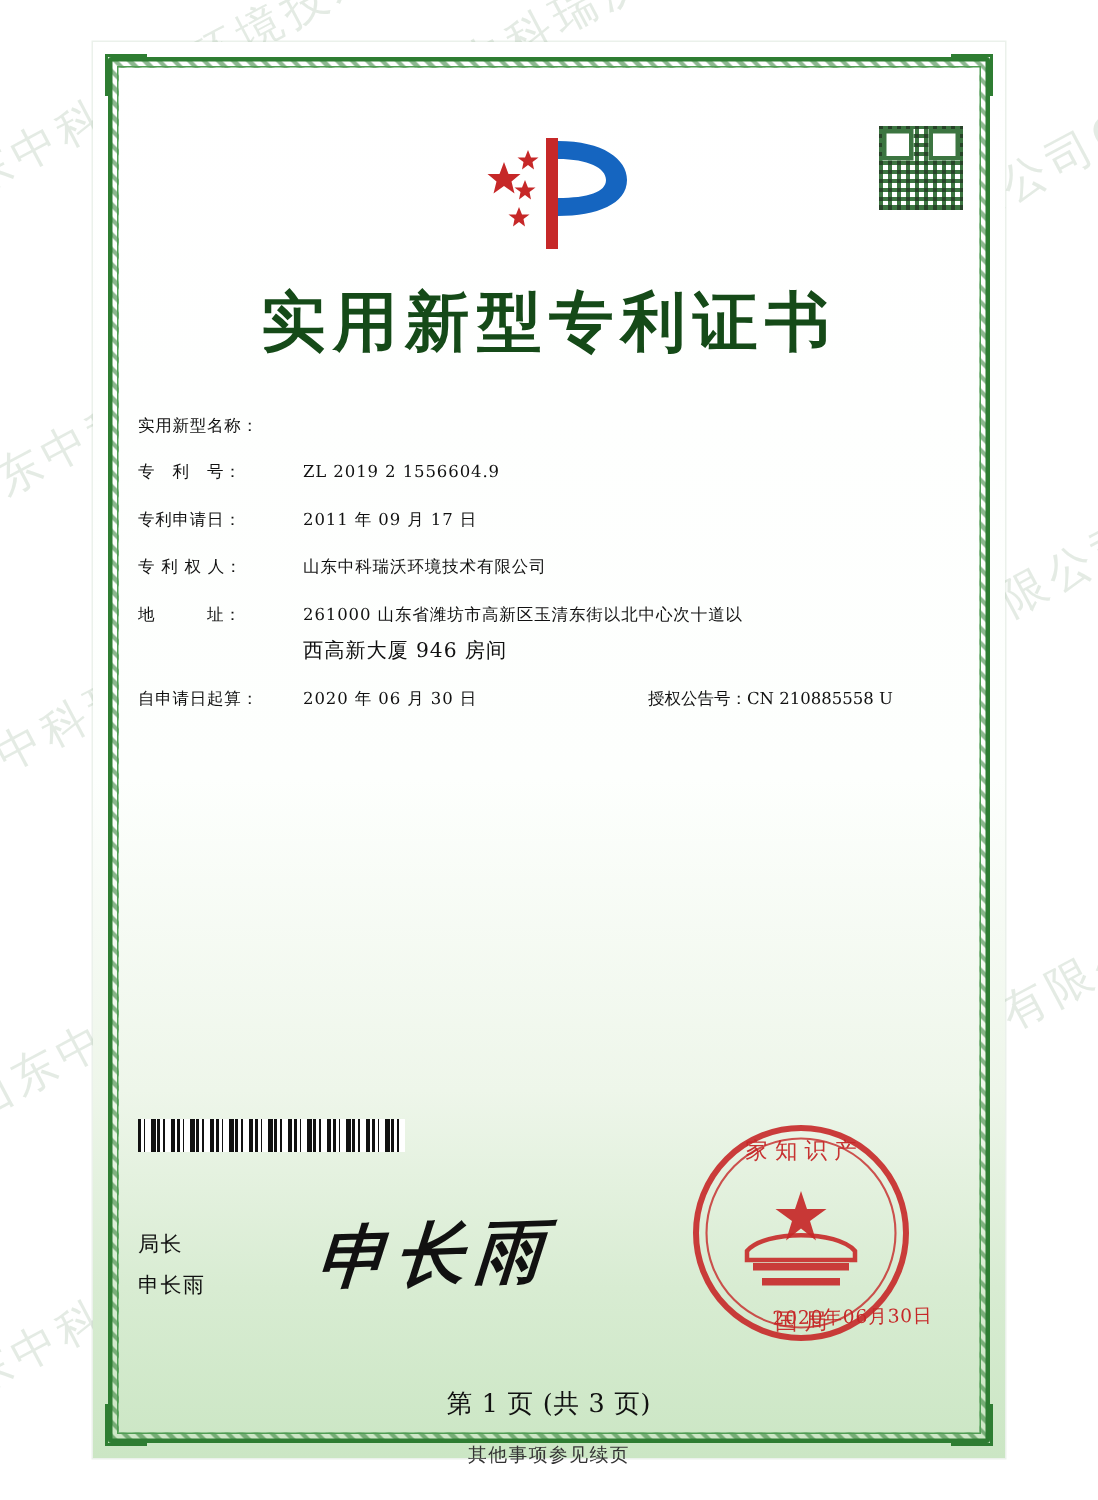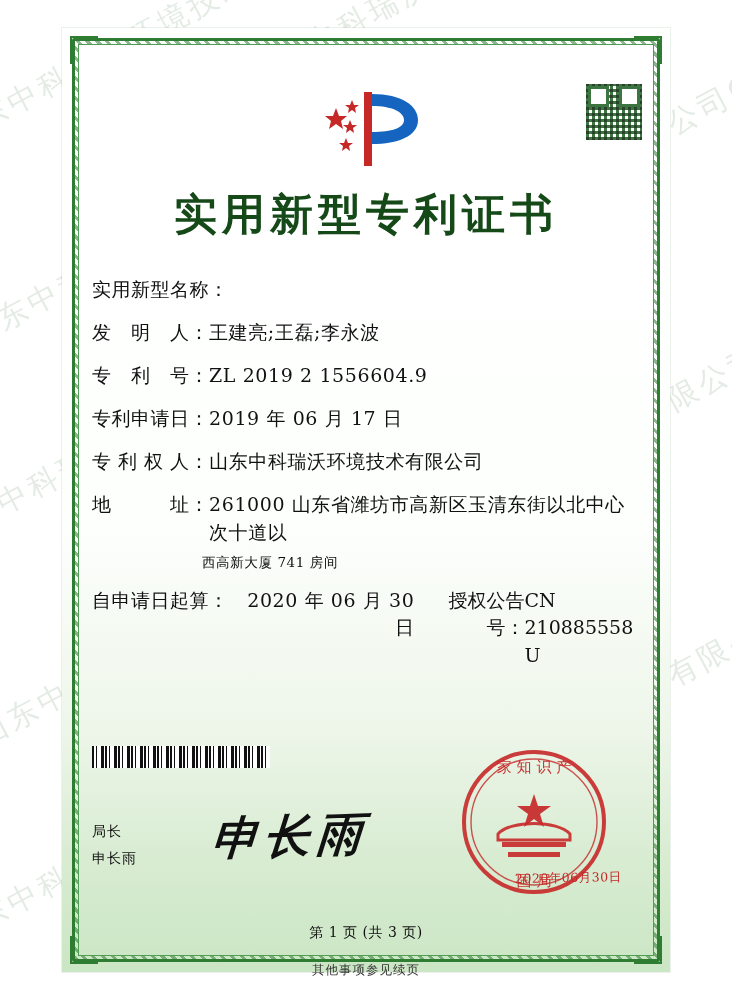--- a/index.html
+++ b/index.html
@@ -147,34 +147,34 @@
     left: 30px;
     top: 248px;
     width: 548px;
     font-family: "DejaVu Serif", serif;
     color: #111;
   }
   .frow {
     display: flex;
     align-items: flex-start;
     margin-bottom: 15.5px;
-    font-size: 19px;
+    font-size: 11px;
     line-height: 1.45;
   }
   .flabel {
     flex: 0 0 110px;
     letter-spacing: 0.5px;
     white-space: nowrap;
   }
   .fvalue {
     flex: 1 1 auto;
     letter-spacing: 0.6px;
   }
   .frow.two .flabel { flex: 0 0 110px; }
-  .frow.two .fvalue { flex: 0 0 186px; text-align: right; }
+  .frow.two .fvalue { flex: 0 0 186px; }
   .frow.two .flabel2 { flex: 0 0 110px; text-align: right; }
   .frow.two .fvalue2 { flex: 1 1 auto; }
   .addr2 {
     margin-left: 110px;
     font-size: 13.5px;
     margin-top: -8px;
     margin-bottom: 15px;
     letter-spacing: 0.6px;
   }
 
@@ -204,21 +204,21 @@
       repeating-linear-gradient(90deg,
         #111 0 2px, #fff 2px 4px, #111 4px 5px, #fff 5px 9px,
         #111 9px 12px, #fff 12px 13px);
   }
 
   
   .sig-label {
     position: absolute;
     left: 30px;
     top: 790px;
-    font-family: Liberation Sans, sans-serif;
+    font-family: Liberation Mono, monospace;
     font-size: 14px;
     line-height: 1.9;
     color: #111;
     letter-spacing: 1px;
   }
   .signature {
     position: absolute;
     left: 150px;
     top: 778px;
     font-size: 46px;
@@ -248,21 +248,21 @@
     letter-spacing: 0.5px;
     transform: rotate(-1deg);
   }
 
   
   .page-no {
     position: absolute;
     left: 0; right: 0;
     top: 896px;
     text-align: center;
-    font-size: 14px;
+    font-size: 17px;
     font-family: "DejaVu Serif", serif;
     color: #111;
     letter-spacing: 0.5px;
   }
   .tail-note {
     position: absolute;
     left: 0;
     right: 0;
     top: 962px;
     text-align: center;
@@ -314,45 +314,41 @@
   </div>
 
   <div class="doc-title">实用新型专利证书</div>
 
   <div class="fields">
 
     <div class="frow">
       <div class="flabel">实用新型名称：</div>
     </div>
 
-    <div class="frow">
-      <div class="flabel">发　明　人：</div>
-      <div class="fvalue">王建亮;王磊;李永波</div>
-    </div>
 
     <div class="frow">
       <div class="flabel">专　利　号：</div>
       <div class="fvalue">ZL 2019 2 1556604.9</div>
     </div>
 
     <div class="frow">
       <div class="flabel">专利申请日：</div>
-      <div class="fvalue">2019 年 06 月 17 日</div>
+      <div class="fvalue">2011 年 09 月 17 日</div>
     </div>
 
     <div class="frow">
       <div class="flabel">专 利 权 人：</div>
       <div class="fvalue">山东中科瑞沃环境技术有限公司</div>
     </div>
 
     <div class="frow">
       <div class="flabel">地　　　址：</div>
       <div class="fvalue">261000  山东省潍坊市高新区玉清东街以北中心次十道以</div>
     </div>
-    <div class="addr2">西高新大厦 741 房间</div>
+    <div class="addr2">西高新大厦 946 房间</div>
 
     <div class="frow two">
       <div class="flabel">自申请日起算：</div>
       <div class="fvalue">2020 年 06 月 30 日</div>
       <div class="flabel2">授权公告号：</div>
       <div class="fvalue2">CN 210885558 U</div>
     </div>
 
   </div>
 

